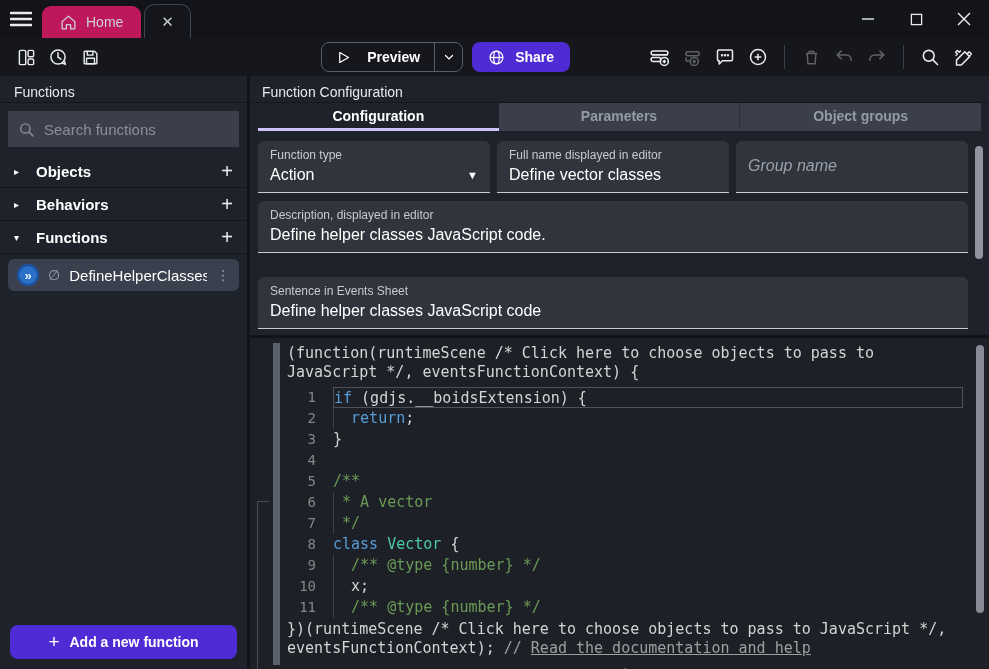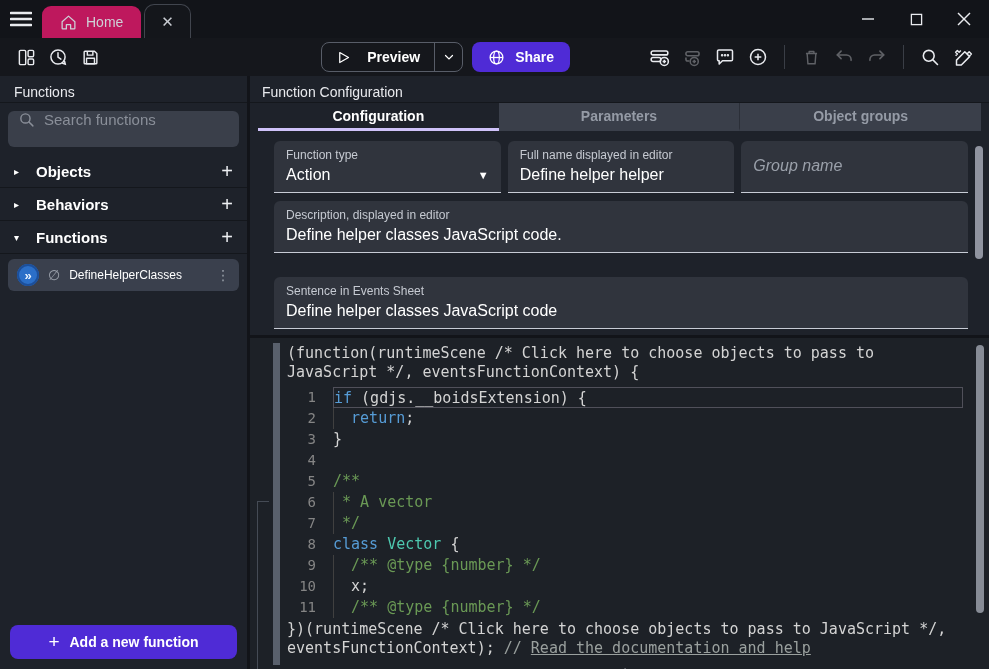--- a/index.html
+++ b/index.html
@@ -43,55 +43,55 @@
     display:flex; align-items:center; gap:10px; font-size:14px; font-weight:bold; cursor:pointer;
   }
   .right-icons { display:flex; align-items:center; gap:5px; }
 
   
   .main { display:flex; height:593px; background:#121419; }
 
   
   .left-panel { width:247px; background:#1e222a; margin-right:3px; display:flex; flex-direction:column; }
   .panel-title { height:27px; padding:8px 14px 0; font-size:14px; color:#e9eaee; border-bottom:1px solid #14171c; }
-  .search-box { margin:8px; height:36px; background:#3a3f4a; border-radius:6px; display:flex; align-items:flex-start; gap:9px; padding:0 10px; }
+  .search-box { margin:8px; height:36px; background:#3a3f4a; border-radius:1px; display:flex; align-items:center; gap:9px; padding:0 10px; }
   .search-box input { background:transparent; border:none; outline:none; color:#dfe2e8; font-size:15px; width:100%; font-family:"Liberation Sans", sans-serif; }
   .search-box input::placeholder { color:#8a8f99; }
   .section-row { height:33px; display:flex; align-items:center; padding:0 14px; gap:10px; border-bottom:1px solid #14171c; cursor:pointer; }
   .section-row:first-of-type { border-top:1px solid #14171c; }
   .chev { width:12px; font-size:10px; color:#fff; }
   .section-label { flex:1; font-size:15px; font-weight:bold; color:#fff; }
   .plus-btn { font-size:20px; font-weight:400; color:#eef0f3; line-height:1; cursor:pointer; }
   .function-item {
     margin:5px 8px 0; height:32px; border-radius:6px; background:#3a404d;
     display:flex; align-items:center; gap:9px; padding:0 9px; cursor:pointer;
   }
   .fn-icon { width:22px; height:22px; border-radius:50%; background:#2b6fc8;
     display:flex; align-items:center; justify-content:center; color:#eaf4ff; font-size:13px; font-weight:bold;
     box-shadow:0 0 0 2px #1c4f9a inset; }
   .private-icon { color:#9aa0aa; font-size:14px; }
-  .fn-label { flex:1; font-size:12px; color:#fff; white-space:nowrap; overflow:hidden; }
+  .fn-label { flex:1; font-size:15px; color:#fff; white-space:nowrap; overflow:hidden; }
   .dots-icon { color:#9aa0aa; font-size:14px; cursor:pointer; }
   .lp-spacer { flex:1; }
   .add-btn {
     margin:10px; height:34px; border-radius:8px; display:flex; align-items:center; justify-content:center; gap:10px;
     font-size:14px; font-weight:bold; color:#fff; cursor:pointer;
   }
   .add-plus { font-size:19px; font-weight:400; }
 
   
   .right-col { flex:1; display:flex; flex-direction:column; }
   .config-panel { background:#1e222a; position:relative; margin-bottom:3px; padding-bottom:6px; }
   .config-title { height:27px; padding:8px 12px 0; font-size:14px; color:#e9eaee; border-bottom:1px solid #14171c; }
   .tab-strip { margin:0 8px 10px; height:28px; display:flex; background:#3a3f4a; }
   .cfg-tab { flex:1; display:flex; align-items:center; justify-content:center; font-size:14px; font-weight:bold; color:#959ba6; cursor:pointer; border-bottom:3px solid transparent; }
   .cfg-tab.active { background:#1e222a; color:#fff; border-bottom-color:#cfc2f9; }
   .cfg-tab + .cfg-tab { border-left:1px solid #2b2f38; }
   .cfg-tab.active + .cfg-tab { border-left:none; }
-  .fields { padding:0 21px 0 24px; }
+  .fields { padding:0 21px 0 8px; }
   .field-row { display:flex; gap:7px; margin-bottom:8px; }
   .field { background:#30343d; border-radius:6px 6px 0 0; border-bottom:1px solid #c7cbd5; padding:7px 12px 8px; cursor:text; }
   .field.grow { flex:1; }
   .field-label { font-size:12px; color:#c6cad2; margin-bottom:4px; }
   .field-value { font-size:16px; color:#fff; }
   .select-line { display:flex; align-items:center; justify-content:space-between; }
   .dd-caret { color:#fff; font-size:11px; }
   .field input { background:transparent; border:none; outline:none; width:100%; color:#fff; font-size:16px; font-family:"Liberation Sans", sans-serif;font-style:italic; }
   .field input::placeholder { color:#9aa0aa; }
   .field.center-input { display:flex; align-items:center; }
@@ -340,21 +340,21 @@
         <div class="field-row">
           <div class="field grow">
             <div class="field-label">Function type</div>
             <div class="field-value select-line">
               <span>Action</span>
               <span class="dd-caret">▼</span>
             </div>
           </div>
           <div class="field grow">
             <div class="field-label">Full name displayed in editor</div>
-            <div class="field-value">Define helper helper</div>
+            <div class="field-value">Define vector classes</div>
           </div>
           <div class="field grow center-input">
             <input type="text" placeholder="Group name" style="">
           </div>
         </div>
         <div class="field" style="margin-bottom:24px;">
           <div class="field-label">Description, displayed in editor</div>
           <div class="field-value">Define helper classes JavaScript code.</div>
         </div>
         <div class="field">

